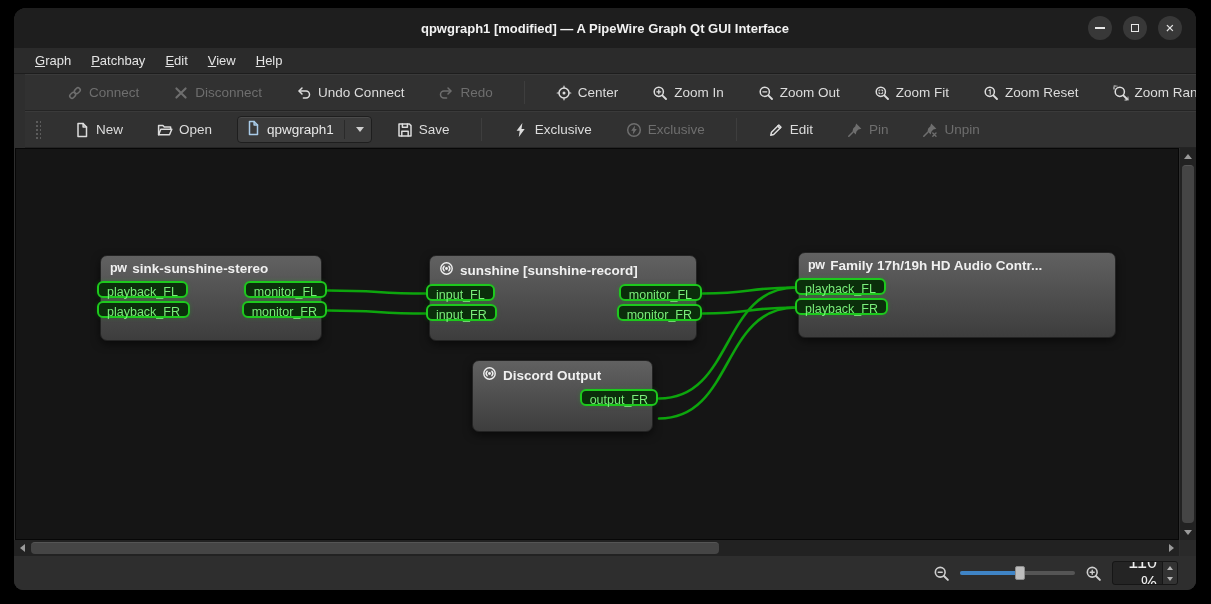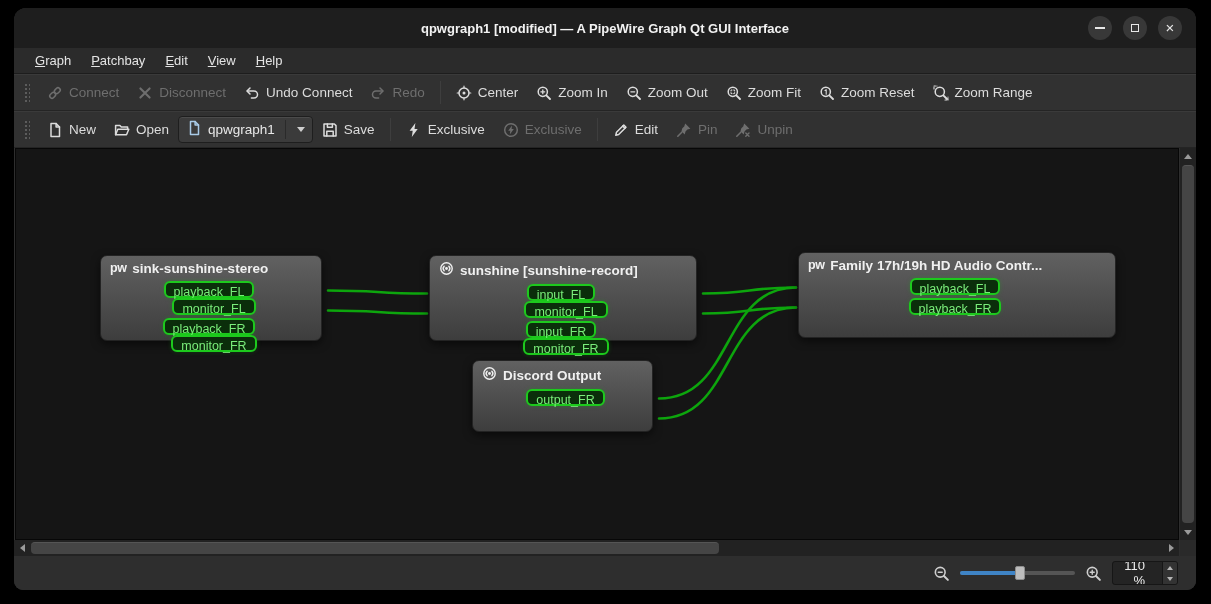--- a/index.html
+++ b/index.html
@@ -26,21 +26,21 @@
 
   
   .menubar { height:26px; background:#2b2b2b; border-bottom:1px solid #1d1d1d;
     display:flex; align-items:center; padding-left:12px; gap:2px; flex:0 0 auto; }
   .menu-item { display:inline-block; padding:3px 9px; color:#e4e4e4; font-size:13px; border-radius:3px; }
   .menu-item::first-letter { text-decoration:underline; }
 
   
   .toolbar { height:37px; background:#313131; border-top:1px solid #3a3a3a;
     border-bottom:1px solid #242424; display:flex; align-items:center;
-    padding:0 8px; gap:0; flex:0 0 auto; }
+    padding:0 8px; gap:16px; flex:0 0 auto;margin-left:11px; }
   .grip { width:7px; height:22px; margin:0 8px 0 1px;
     background-image:radial-gradient(#5c5c5c 1px, transparent 1.3px);
     background-size:4px 4px; background-position:1px 1px; }
   .tool-btn { display:flex; align-items:center; gap:6px; padding:5px 9px;
     border-radius:4px; color:#dcdcdc; font-size:13.5px; white-space:nowrap; }
   .tool-btn.disabled { color:#6e6e6e; }
   .tool-btn .ticon { display:flex; align-items:center; }
   .tb-sep { width:1px; align-self:stretch; margin:6px 6px; background:#232323;
     border-right:1px solid #3e3e3e; }
   .combo { display:flex; align-items:center; gap:6px; background:#3b3b3b;
@@ -56,21 +56,21 @@
   .canvas { position:absolute; left:1px; top:0; right:17px; bottom:16px;
     background:#151515; border:1px solid #070707; overflow:hidden; }
   .wires { position:absolute; left:0; top:0; pointer-events:none; }
 
   .node { position:absolute; border-radius:7px; border:1px solid #232323;
     background:linear-gradient(#616161, #3d3d3d); box-shadow:0 3px 9px rgba(0,0,0,.55); }
   .node-header { display:flex; align-items:center; gap:6px; padding:5px 10px 3px 9px;
     font-size:13.5px; font-weight:bold; white-space:nowrap; overflow:hidden; }
   .pw-glyph { font-weight:bold; font-size:12.5px; letter-spacing:-0.5px; transform:translateY(-1px); }
   .node-ports { display:flex; flex-direction:column; gap:3px; padding:2px 0 8px; }
-  .port-row { display:flex; justify-content:space-between; align-items:center;flex-direction:column; }
+  .port-row { display:flex; justify-content:space-between; align-items:center; }
   .port { font-size:12.5px; height:17px; line-height:16px; padding:1px 8px;
     border-radius:6px; border:2px solid var(--port-border); background:var(--port-fill);
     color:var(--port-text); white-space:nowrap; box-shadow:0 0 4px rgba(0,190,0,.25); }
   .port.in  { margin-left:-4px; }
   .port.out { margin-right:-6px; }
   .port-spacer { width:1px; }
 
   
   .vscroll { position:absolute; right:0; top:0; bottom:16px; width:16px; background:#222; }
   .hscroll { position:absolute; left:0; bottom:0; right:17px; height:16px; background:#222; }
@@ -92,21 +92,21 @@
   .sb-icon { color:#cfcfcf; display:flex; align-items:center; }
   .slider { position:relative; width:115px; height:16px; }
   .slider-track { position:absolute; left:0; right:0; top:6px; height:4px;
     background:#555; border-radius:2px; }
   .slider-fill { position:absolute; left:0; top:6px; height:4px;
     background:var(--slider-accent); border-radius:2px; }
   .slider-handle { position:absolute; top:1px; width:10px; height:14px;
     background:#bdbdbd; border-radius:2px; border:1px solid #8d8d8d; }
   .spinbox { display:flex; align-items:center; width:66px; height:24px;
     background:#242424; border:1px solid #161616; border-radius:3px; overflow:hidden; }
-  .spin-value { flex:1; text-align:right; color:#ededed; font-size:13px; padding-right:17px; }
+  .spin-value { flex:1; text-align:right; color:#ededed; font-size:18px; padding-right:5px; }
   .spin-arrows { width:15px; align-self:stretch; border-left:1px solid #161616;
     display:flex; flex-direction:column; background:#333; }
   .spin-up,.spin-down { flex:1; display:flex; align-items:center; justify-content:center; }
   .spin-up::after { content:""; width:0;height:0;border-left:3.5px solid transparent;border-right:3.5px solid transparent;border-bottom:4px solid #b5b5b5; }
   .spin-down::after{ content:""; width:0;height:0;border-left:3.5px solid transparent;border-right:3.5px solid transparent;border-top:4px solid #b5b5b5; }
 </style>
 </head>
 <body>
 
 <div class="desktop">

